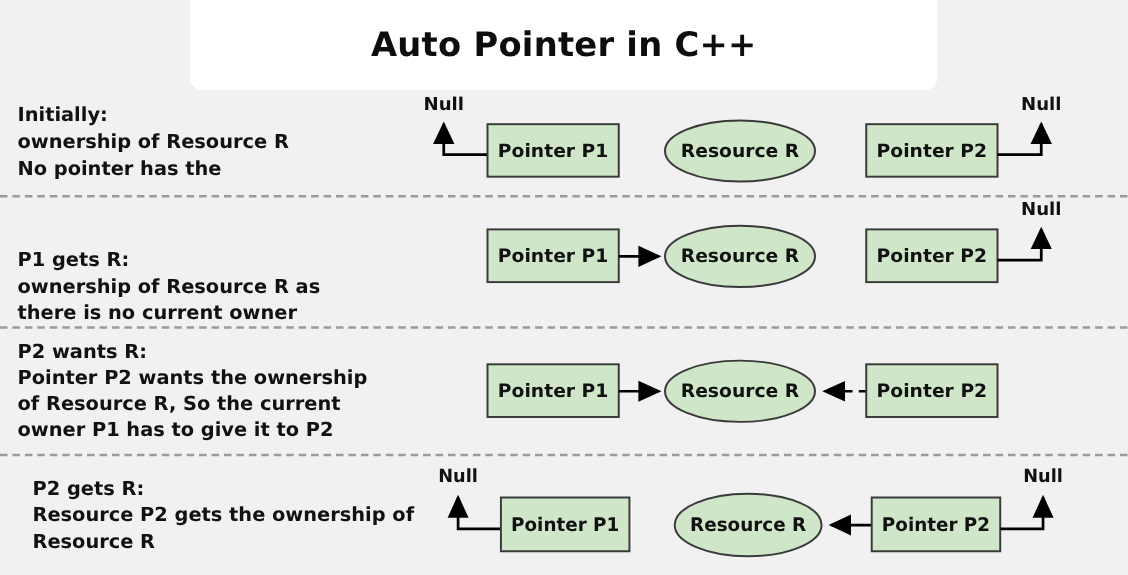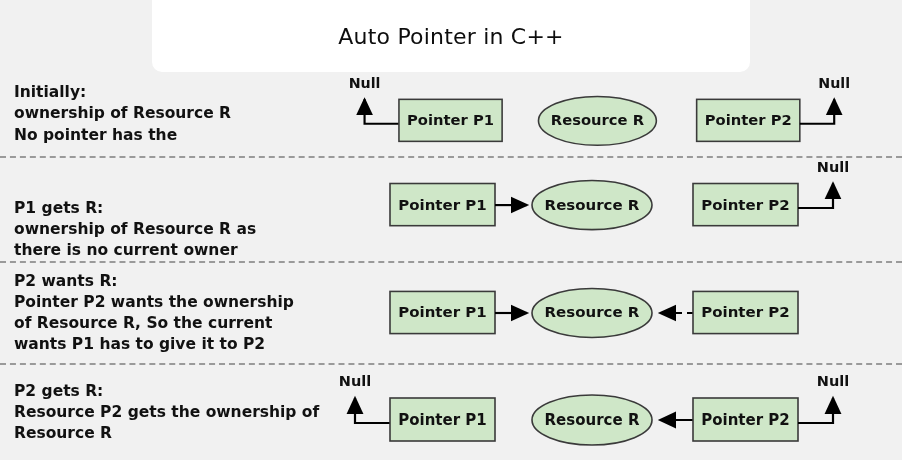--- a/index.html
+++ b/index.html
@@ -26,22 +26,22 @@
     height: 80px;
     background: #ffffff;
     border-radius: 0 0 10px 10px;
     display: flex;
     align-items: center;
     justify-content: center;
     box-sizing: border-box;
     padding-top: 8px;
   }
   .title-text {
-    font-size: 22px;
-    font-weight: 400;
+    font-size: 27px;
+    font-weight: 700;
     letter-spacing: 0.2px;
     color: #0d0d0d;
     white-space: nowrap;
   }
 
   
   .rows {
     position: absolute;
     left: 0;
     top: 72px;
@@ -50,24 +50,24 @@
   .row {
     position: relative;
     width: 902px;
     box-sizing: border-box;
     border-bottom: 2px dashed #9a9a9a;
     display: flex;
     align-items: center;
   }
   .row:last-child { border-bottom: none; }
 
-  .row-1 { height: 86px; gap: 10px; }
+  .row-1 { height: 86px; }
   .row-2 { height: 105px; align-items: flex-end; }
   .row-3 { height: 102px; }
-  .row-4 { height: 95px; }
+  .row-4 { height: 95px; padding-left: 12px; }
 
   .caption {
     width: 330px;
     padding-left: 14px;
     box-sizing: border-box;
     font-size: 15.5px;
     font-weight: 700;
     line-height: 1.36;
     color: #111111;
   }
@@ -188,21 +188,21 @@
         <text class="null-label" x="503" y="14">Null</text>
       </svg>
     </div>
   </div>
 
   <div class="row row-3">
     <div class="caption">
       <span class="cap-line">P2 wants R:</span>
       <span class="cap-line">Pointer P2 wants the ownership</span>
       <span class="cap-line">of Resource R, So the current</span>
-      <span class="cap-line">wants P1 has to give it to P2</span>
+      <span class="cap-line">owner P1 has to give it to P2</span>
     </div>
     <div class="diagram">
       <svg viewBox="0 0 572 102" preserveAspectRatio="none">
         <defs>
           <marker id="ah3" markerWidth="9" markerHeight="9" refX="7.4" refY="4.5" orient="auto">
             <path d="M0,0.6 L8.4,4.5 L0,8.4 z" fill="#000000"></path>
           </marker>
           <marker id="ah3d" markerWidth="9" markerHeight="9" refX="7.4" refY="4.5" orient="auto">
             <path d="M0,0.6 L8.4,4.5 L0,8.4 z" fill="#000000"></path>
           </marker>

